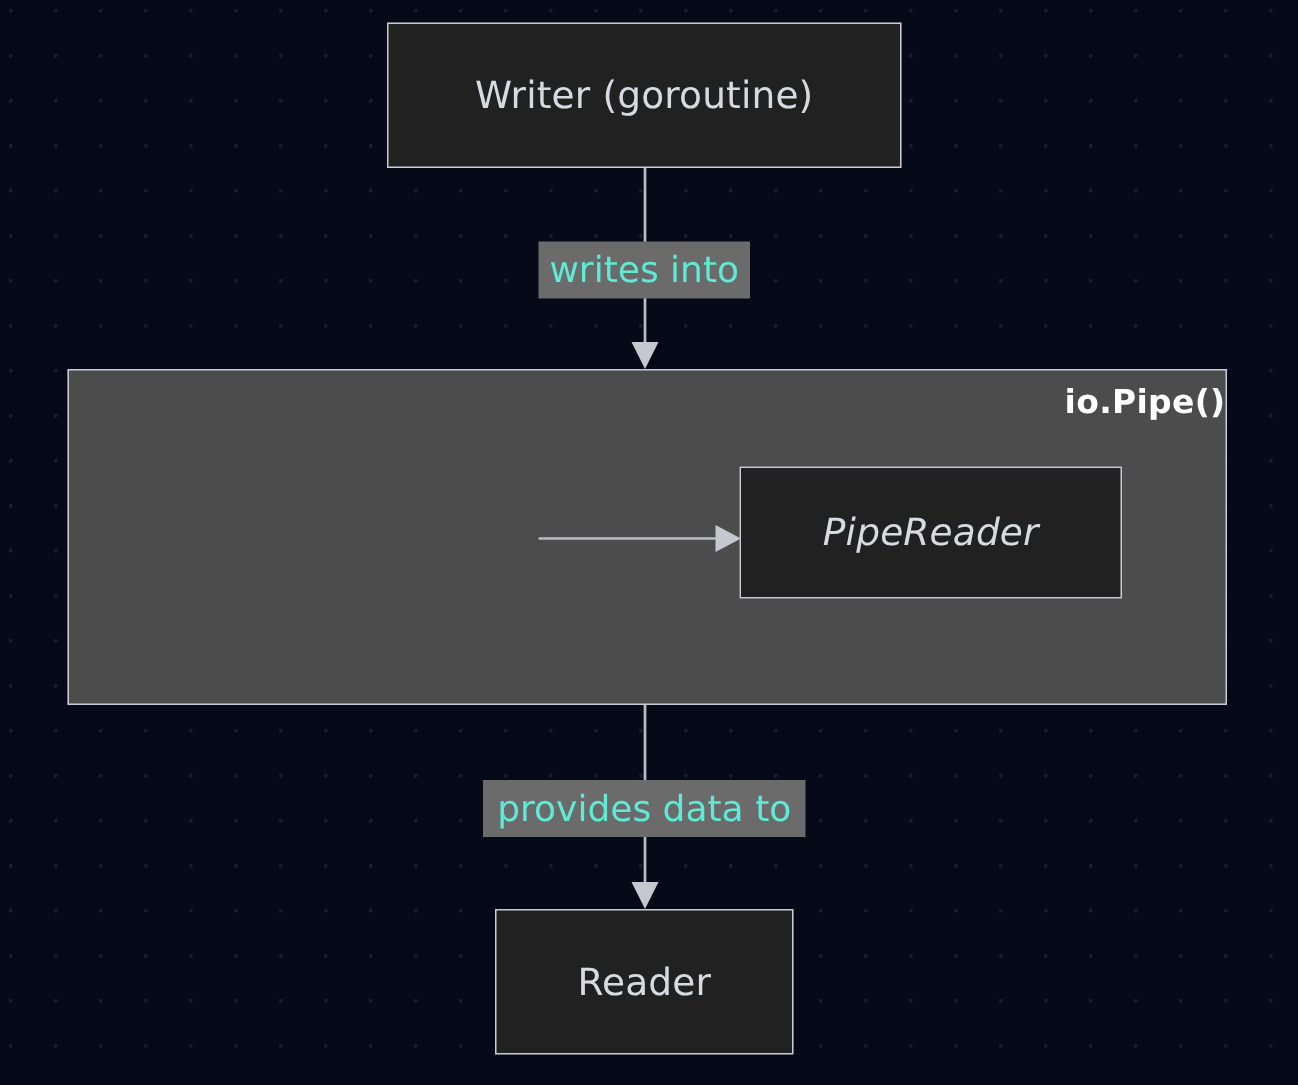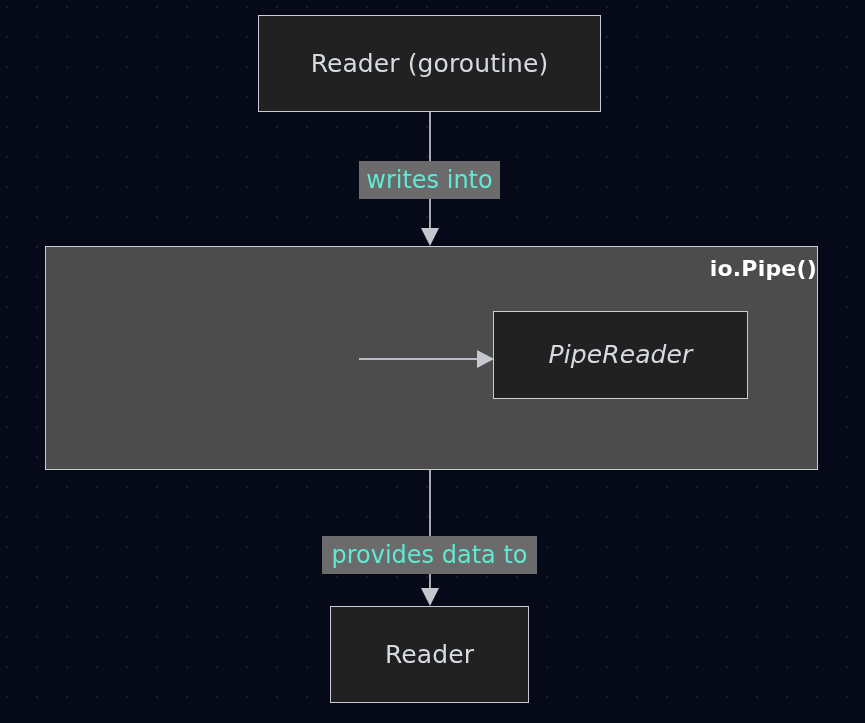--- a/index.html
+++ b/index.html
@@ -107,42 +107,42 @@
     <polygon class="edge-head" points="430,246 421,228 439,228"></polygon>
 
     <line class="edge-line" x1="359" y1="359" x2="483" y2="359"></line>
     <polygon class="edge-head" points="494,359 477,350 477,368"></polygon>
 
     <line class="edge-line" x1="430" y1="470" x2="430" y2="595"></line>
     <polygon class="edge-head" points="430,606 421,588 439,588"></polygon>
   </svg>
 
   <div class="node" style="left:258px; top:15px; width:343px; height:97px;">
-    <span>Reader (goroutine)</span>
+    <span>Writer (goroutine)</span>
   </div>
 
   <div class="edge-label" style="left:359px; top:161px; width:141px; height:38px;">
     <span>writes into</span>
   </div>
 
   <div class="subgraph" style="left:45px; top:246px; width:773px; height:224px;">
     <div class="subgraph-title">io.Pipe()</div>
   </div>
 
 
   <div class="node" style="left:493px; top:311px; width:255px; height:88px;font-style:italic;">
     <span>PipeReader</span>
   </div>
 
   <svg id="edges-inner" style="position:absolute; left:0; top:0; width:865px; height:723px; pointer-events:none;" viewBox="0 0 865 723">
     <line class="edge-line" x1="359" y1="359" x2="483" y2="359"></line>
     <polygon class="edge-head" points="494,359 477,350 477,368"></polygon>
   </svg>
 
-  <div class="edge-label" style="left:322px; top:520px; width:215px; height:38px;margin-top:16px;">
+  <div class="edge-label" style="left:322px; top:520px; width:215px; height:38px;">
     <span>provides data to</span>
   </div>
 
   <div class="node" style="left:330px; top:606px; width:199px; height:97px;">
     <span>Reader</span>
   </div>
 
 </div>
 
 </body></html>

